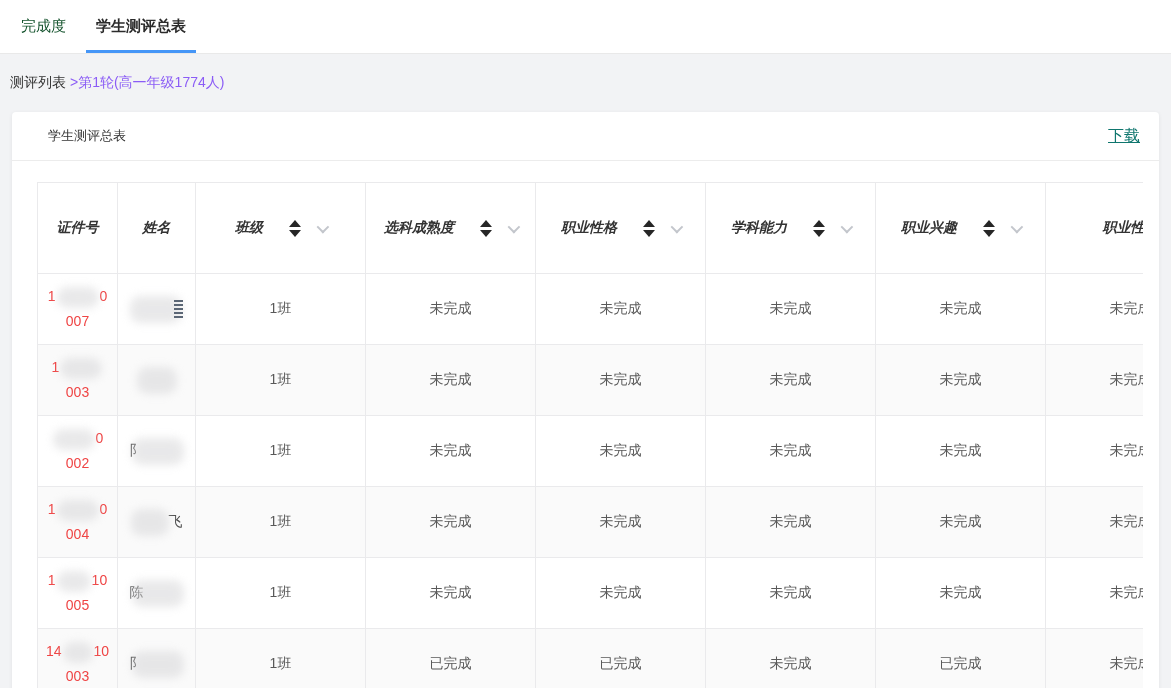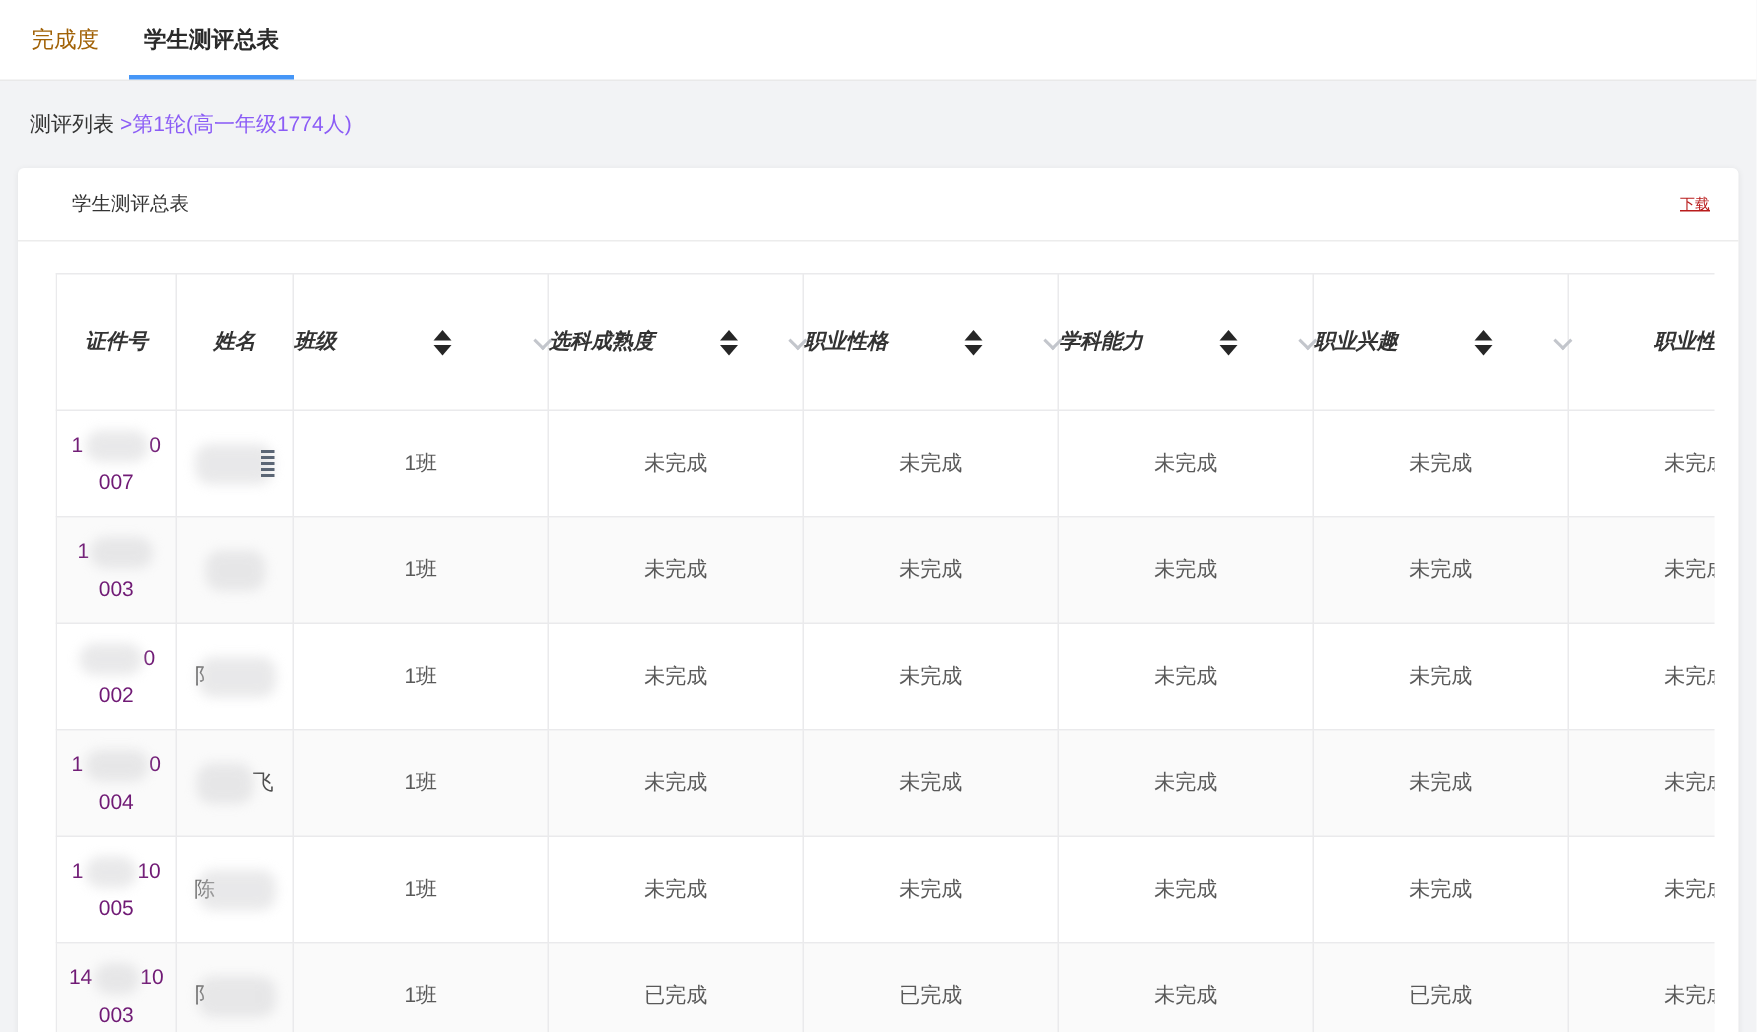--- a/index.html
+++ b/index.html
@@ -19,38 +19,38 @@
     align-items: stretch;
     padding-left: 6px;
   }
   .tab {
     position: relative;
     display: flex;
     align-items: center;
     padding: 0 10px;
     margin: 0 5px;
     font-size: 15px;
-    color: #a16207;
+    color: #14532d;
     cursor: pointer;
   }
   .tab.active { color: #2b2b2b; font-weight: 600; }
   .tab.active::after {
     content: "";
     position: absolute;
     left: 0; right: 0; bottom: 0;
     height: 3px;
     background: #4596f7;
   }
 
   
   .breadcrumb {
     height: 58px;
     display: flex;
     align-items: center;
-    padding-left: 20px;
+    padding-left: 10px;
     font-size: 14px;
     color: #333;
   }
   .breadcrumb a {
     color: #8b5cf6;
     text-decoration: none;
     margin-left: 4px;
     cursor: pointer;
   }
 
@@ -65,22 +65,22 @@
   .card-header {
     height: 49px;
     display: flex;
     align-items: center;
     justify-content: space-between;
     padding: 0 19px 0 36px;
     border-bottom: 1px solid #ececec;
   }
   .card-title { font-size: 13px; color: #333; }
   .download-link {
-    font-size: 10px;
-    color: #b91c1c;
+    font-size: 16px;
+    color: #0f766e;
     text-decoration: underline;
     cursor: pointer;
   }
 
   
   .table-wrap {
     margin: 21px 16px 0 25px;
     overflow: hidden;
   }
   table {
@@ -103,21 +103,21 @@
     font-weight: 600;
     background: #fff;
     font-style: italic;
   }
   tbody td { height: 71px; color: #595959; }
   tbody tr:nth-child(even) td { background: #fafafa; }
 
   .th-inner {
     display: flex;
     align-items: center;
-    justify-content: space-between;
+    justify-content: center;
   }
   .sorter {
     display: inline-flex;
     flex-direction: column;
     gap: 3px;
     margin-left: 26px;
     cursor: pointer;
   }
   .caret { width: 0; height: 0; border-left: 6px solid transparent; border-right: 6px solid transparent; }
   .caret.up   { border-bottom: 7px solid #262626; }
@@ -144,21 +144,21 @@
   .name-blob { width: 52px; height: 27px; }
   .name-blob.overlap { margin-left: -12px; }
   .frag {
     display: inline-block;
     width: 9px; height: 18px;
     margin-left: -8px;
     vertical-align: middle;
     background: repeating-linear-gradient(0deg, #5b6675 0 2px, transparent 2px 4px);
     filter: blur(0.4px);
   }
-  .id-line1, .id-line2 { line-height: 25px; color: #701a75; }
+  .id-line1, .id-line2 { line-height: 25px; color: #ef4444; }
   .name-line { color: #4f4f4f; }
 </style>
 </head>
 <body>
 
 <div class="tabbar">
   <div class="tab">完成度</div>
   <div class="tab active">学生测评总表</div>
 </div>
 

